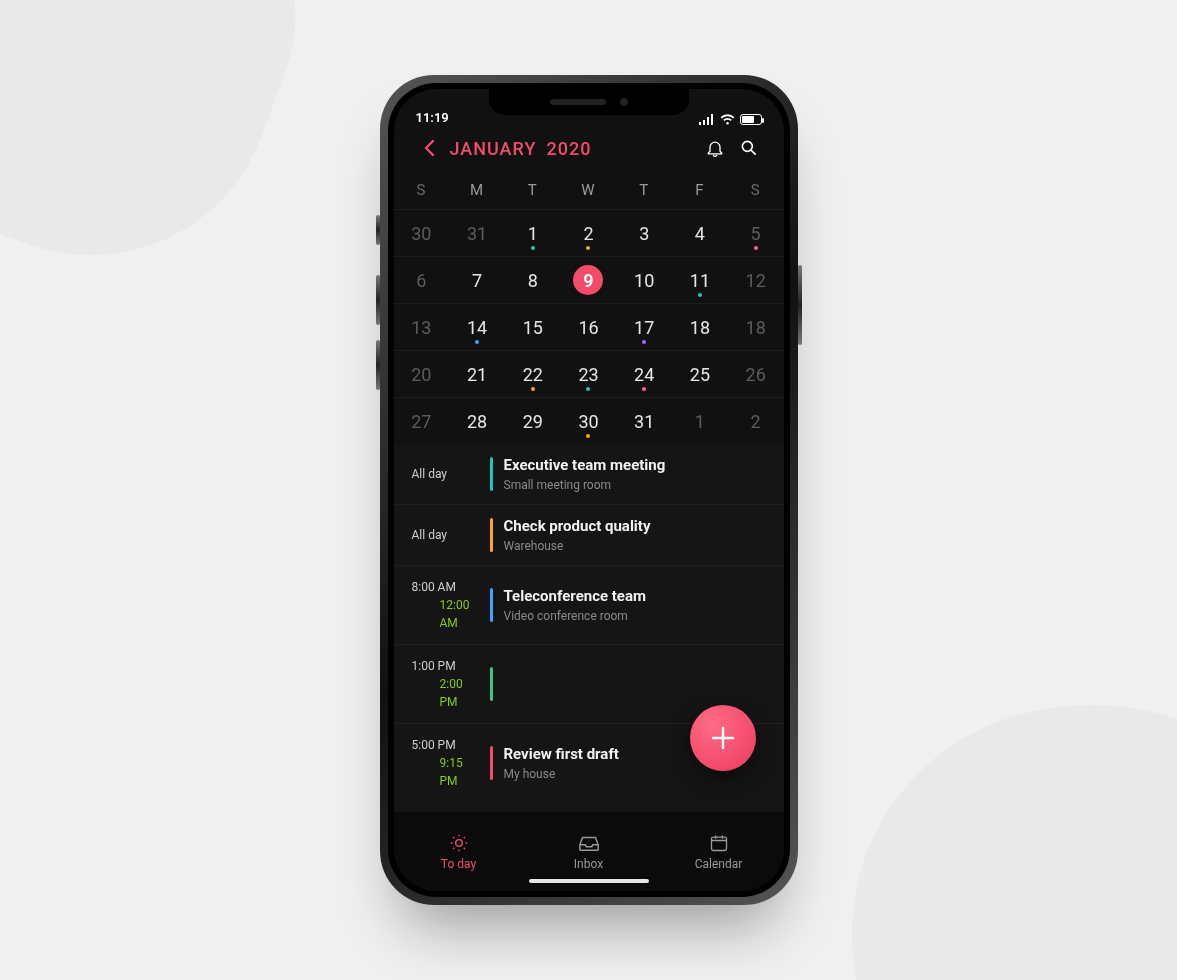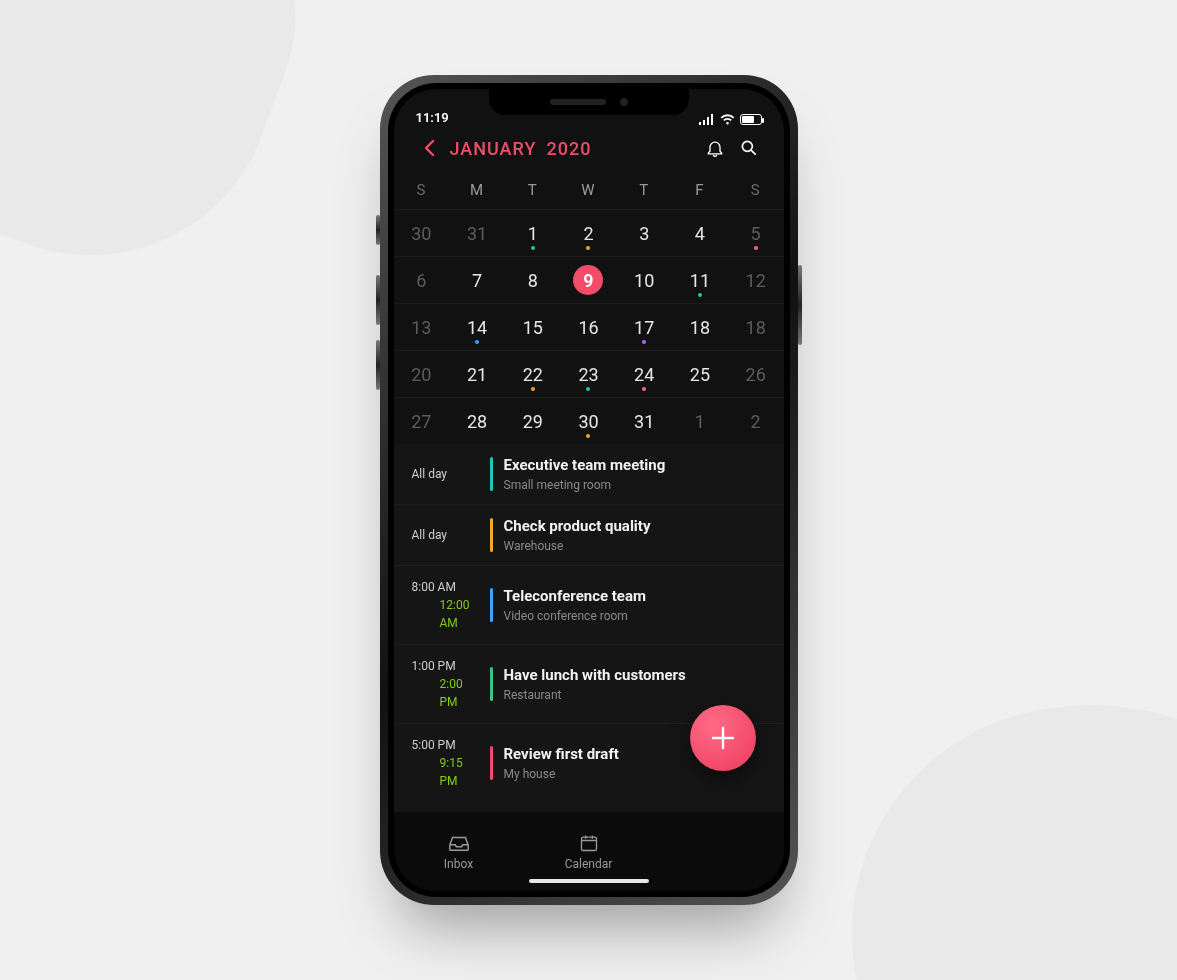--- a/index.html
+++ b/index.html
@@ -493,42 +493,47 @@
             <div class="event-time"><span>8:00 AM</span><span class="end">12:00 AM</span></div>
             <div class="event-bar bar-blue"></div>
             <div class="event-body">
               <div class="event-title">Teleconference team</div>
               <div class="event-loc">Video conference room</div>
             </div>
           </div>
           <div class="event">
             <div class="event-time"><span>1:00 PM</span><span class="end">2:00 PM</span></div>
             <div class="event-bar bar-green"></div>
-            <div class="event-body">
-              <div class="event-title">Have lunch with customers</div>
-              <div class="event-loc">Restaurant</div>
-            </div>
           </div>
           <div class="event">
             <div class="event-time"><span>5:00 PM</span><span class="end">9:15 PM</span></div>
             <div class="event-bar bar-pink"></div>
             <div class="event-body">
               <div class="event-title">Review first draft</div>
               <div class="event-loc">My house</div>
             </div>
           </div>
         </div>
 
       <div class="fab">
         <svg width="28" height="28" viewBox="0 0 28 28">
             <path d="M14 4v20M4 14h20" stroke="#fff" stroke-width="2.4" stroke-linecap="round"></path>
           </svg>
       </div>
 
       <div class="bottom-nav">
+        <div class="nav-item active">
+          <span class="nav-icon">
+            <svg width="20" height="20" viewBox="0 0 24 24" fill="none" stroke="#f24c6a" stroke-width="1.6">
+                <circle cx="12" cy="12" r="4"></circle>
+                <path d="M12 2v2M12 20v2M2 12h2M20 12h2M4.9 4.9l1.4 1.4M17.7 17.7l1.4 1.4M4.9 19.1l1.4-1.4M17.7 6.3l1.4-1.4"></path>
+              </svg>
+          </span>
+          <span>To day</span>
+        </div>
         <div class="nav-item">
           <span class="nav-icon">
             <svg width="22" height="20" viewBox="0 0 24 20" fill="none" stroke="#9a9a9a" stroke-width="1.6">
                 <path d="M2 12l3-8h14l3 8v5a1 1 0 01-1 1H3a1 1 0 01-1-1v-5z"></path>
                 <path d="M2 12h6l1 2h6l1-2h6"></path>
               </svg>
           </span>
           <span>Inbox</span>
         </div>
         <div class="nav-item">

